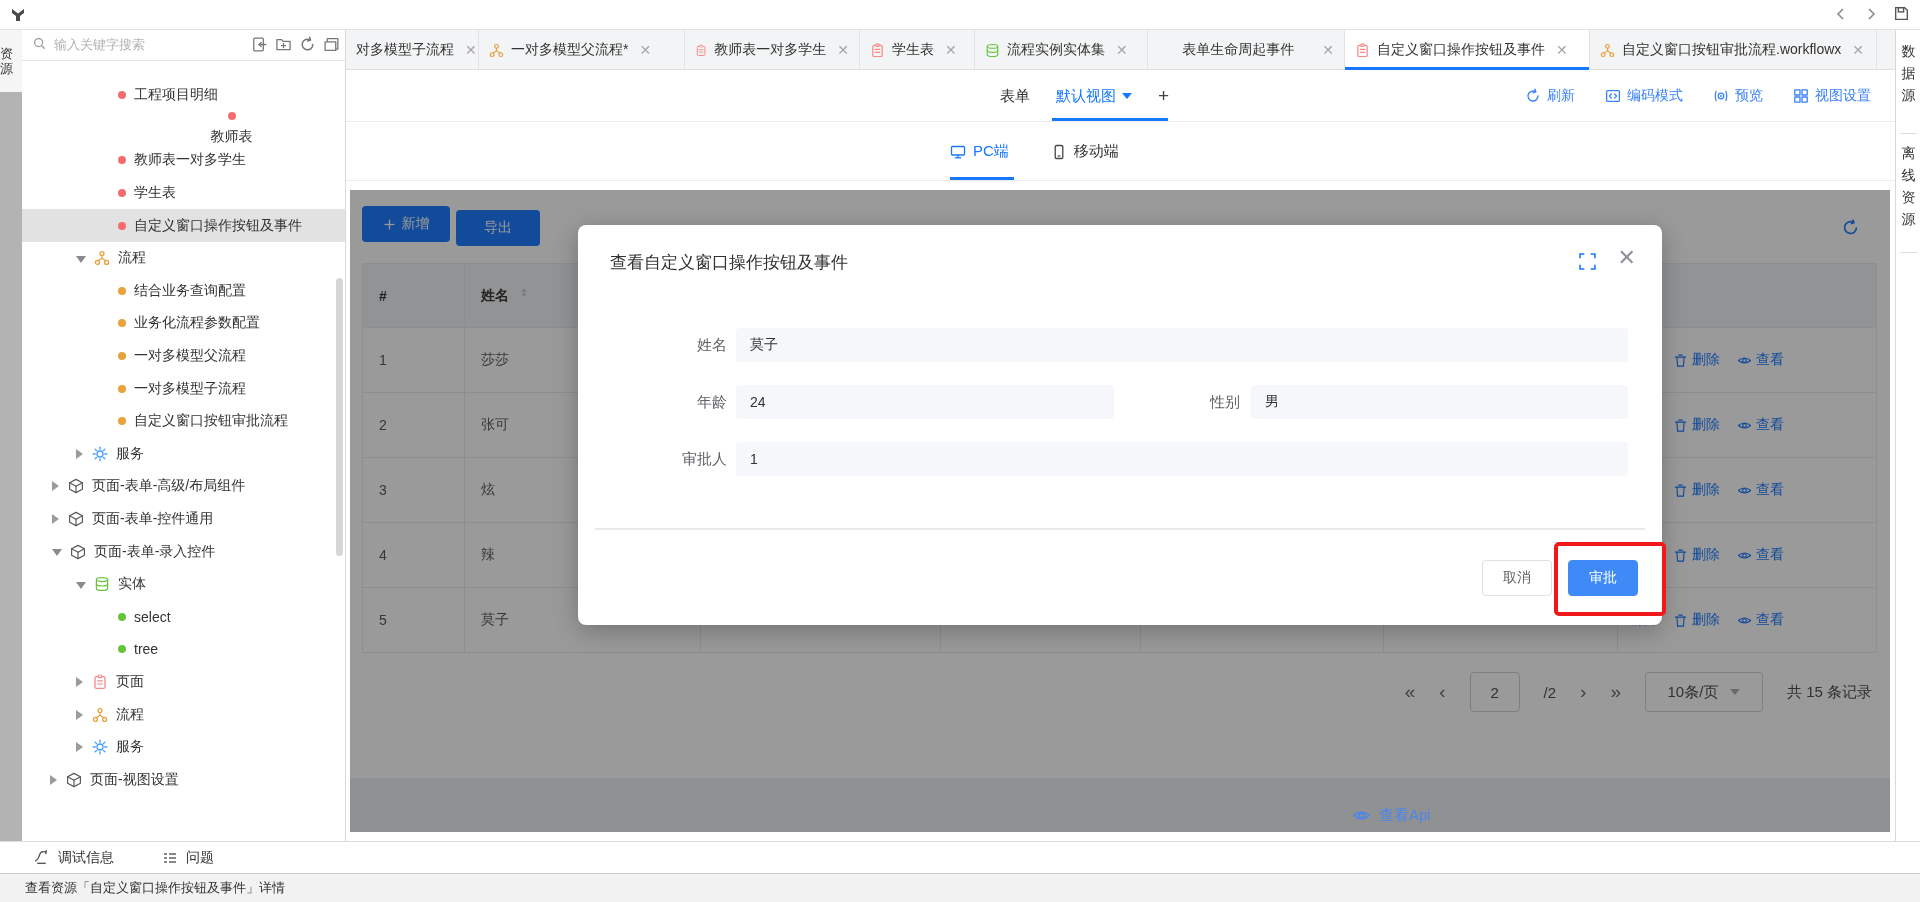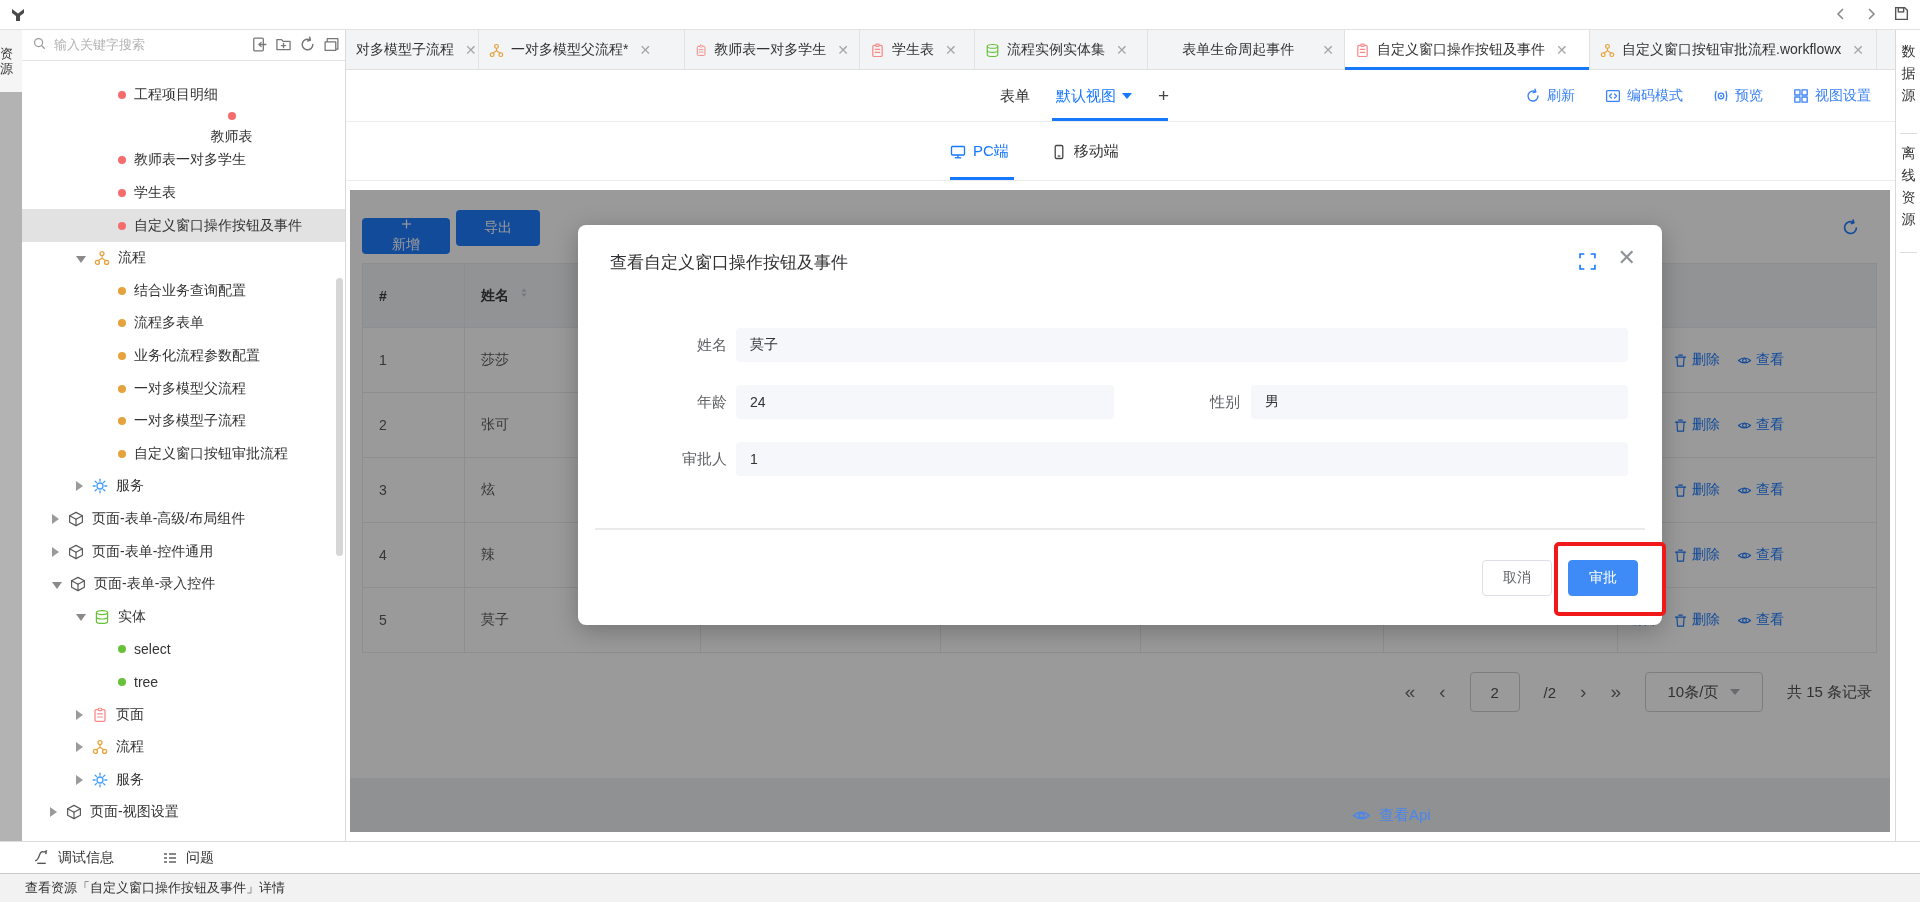--- a/index.html
+++ b/index.html
@@ -191,24 +191,20 @@
             <path d="M8 5.6 V8.2 M8 8.2 L4.2 10.8 M8 8.2 L11.8 10.8" stroke="#e6a23c" stroke-width="1.2" fill="none"></path>
           </svg>
           <span>流程</span>
         </div>
         <div class="tree-row" style="padding-left: 96px;">
           <span class="dot" style="background:#e6a23c"></span>
           <span>结合业务查询配置</span>
         </div>
         <div class="tree-row" style="padding-left: 96px;">
           <span class="dot" style="background:#e6a23c"></span>
-          <span>流程多表单</span>
-        </div>
-        <div class="tree-row" style="padding-left: 96px;">
-          <span class="dot" style="background:#e6a23c"></span>
           <span>业务化流程参数配置</span>
         </div>
         <div class="tree-row" style="padding-left: 96px;">
           <span class="dot" style="background:#e6a23c"></span>
           <span>一对多模型父流程</span>
         </div>
         <div class="tree-row" style="padding-left: 96px;">
           <span class="dot" style="background:#e6a23c"></span>
           <span>一对多模型子流程</span>
         </div>
@@ -466,21 +462,21 @@
             <line x1="6.7" y1="12" x2="9.3" y2="12" stroke="#444" stroke-width="1.3"></line>
           </svg>
         <span>移动端</span>
       </span>
     </div>
     <div class="dev-underline"></div>
   </div>
 
   <div class="canvas">
     <div class="panel"></div>
-    <button class="btn-blue" style="left:12px; top:28px; width:88px;flex-direction:column;">
+    <button class="btn-blue" style="left:12px; top:16px; width:88px;">
       <svg width="13" height="13" viewBox="0 0 16 16" fill="none">
           <line x1="8" y1="2" x2="8" y2="14" stroke="#fff" stroke-width="1.6"></line>
           <line x1="2" y1="8" x2="14" y2="8" stroke="#fff" stroke-width="1.6"></line>
         </svg>
       <span>新增</span>
     </button>
     <button class="btn-blue" style="left:106px; top:20px; width:84px;">导出</button>
     <span class="canvas-refresh">
       <svg width="19" height="19" viewBox="0 0 16 16" fill="none">
           <path d="M13 8 A5 5 0 1 1 10.5 3.7" stroke="#1677ff" stroke-width="1.4"></path>

